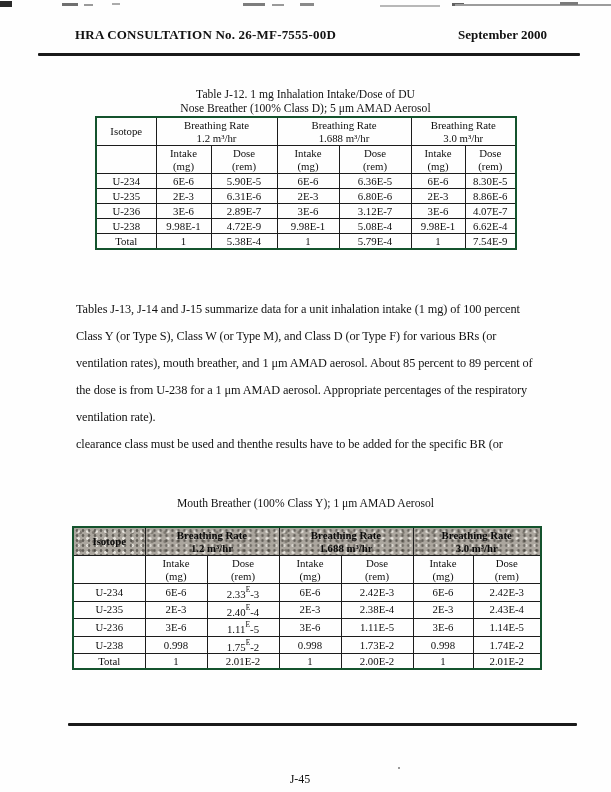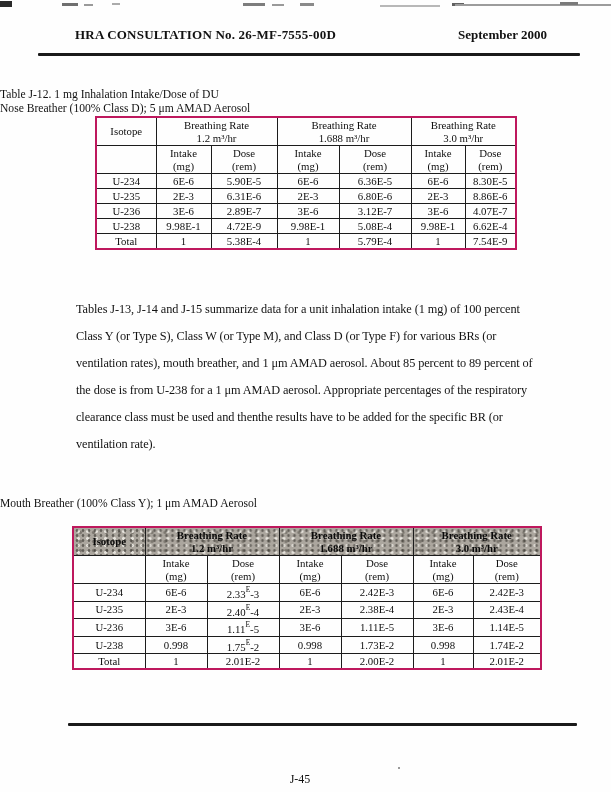--- a/index.html
+++ b/index.html
@@ -17,28 +17,28 @@
 
   
   .hdr { position:absolute; top:27px; left:75px; right:64px;
          display:flex; justify-content:space-between; align-items:baseline; }
   .hdr .left  { font-weight:bold; font-size:13px; letter-spacing:.2px; }
   .hdr .right { font-weight:bold; font-size:13px; }
   .hdr-rule { position:absolute; top:53px; left:38px; right:31px; height:3px;
               background:#1a1a1a; border-radius:1px; }
 
   
-  .tbl-title { position:absolute; left:0; right:0; text-align:left;
+  .tbl-title { position:absolute; left:0; right:0; text-align:center;
                font-size:11.6px; line-height:13.5px; }
   .t12-title { top:88px; }
   .t13-title { top:497px; }
 
   
   .doc-table { border-collapse:collapse; table-layout:fixed;
-               border:2px solid #be185d; position:absolute;
+               border:2px solid #14532d; position:absolute;
                font-size:10.8px; color:#0e0e0e; }
   .doc-table th, .doc-table td {
     border:1px solid #1c1c1c; font-weight:normal; padding:0 1px;
     text-align:center; vertical-align:middle; overflow:hidden;
   }
   .doc-table thead th { height:27px; line-height:13px; }
   .doc-table tbody td { height:14px; line-height:13px; }
   .doc-table sup { font-size:7.5px; position:relative; top:-1px; }
   #table-j12 { top:116px; left:95px; width:420px; }
   #table-j13 { top:526px; left:72px; width:468px; }
@@ -166,22 +166,22 @@
           <td>7.54E-9</td>
         </tr>
       </tbody>
   </table>
 
   <div class="para">
     <div class="pline">Tables J-13, J-14 and J-15 summarize data for a unit inhalation intake (1 mg) of 100 percent</div>
     <div class="pline">Class Y (or Type S), Class W (or Type M), and Class D (or Type F) for various BRs (or</div>
     <div class="pline">ventilation rates), mouth breather, and 1 μm AMAD aerosol.  About 85 percent to 89 percent of</div>
     <div class="pline">the dose is from U-238 for a 1 μm AMAD aerosol.  Appropriate percentages of the respiratory</div>
+    <div class="pline">ventilation rate).</div>
     <div class="pline">clearance class must be used and thenthe results have to be added for the specific BR (or</div>
-    <div class="pline">ventilation rate).</div>
   </div>
 
   <div class="tbl-title t13-title">
     <div>Mouth Breather (100% Class Y); 1 μm AMAD Aerosol</div>
   </div>
 
   <table class="doc-table" id="table-j13">
     <colgroup>
       <col style="width:72px">
         <col style="width:62px">

